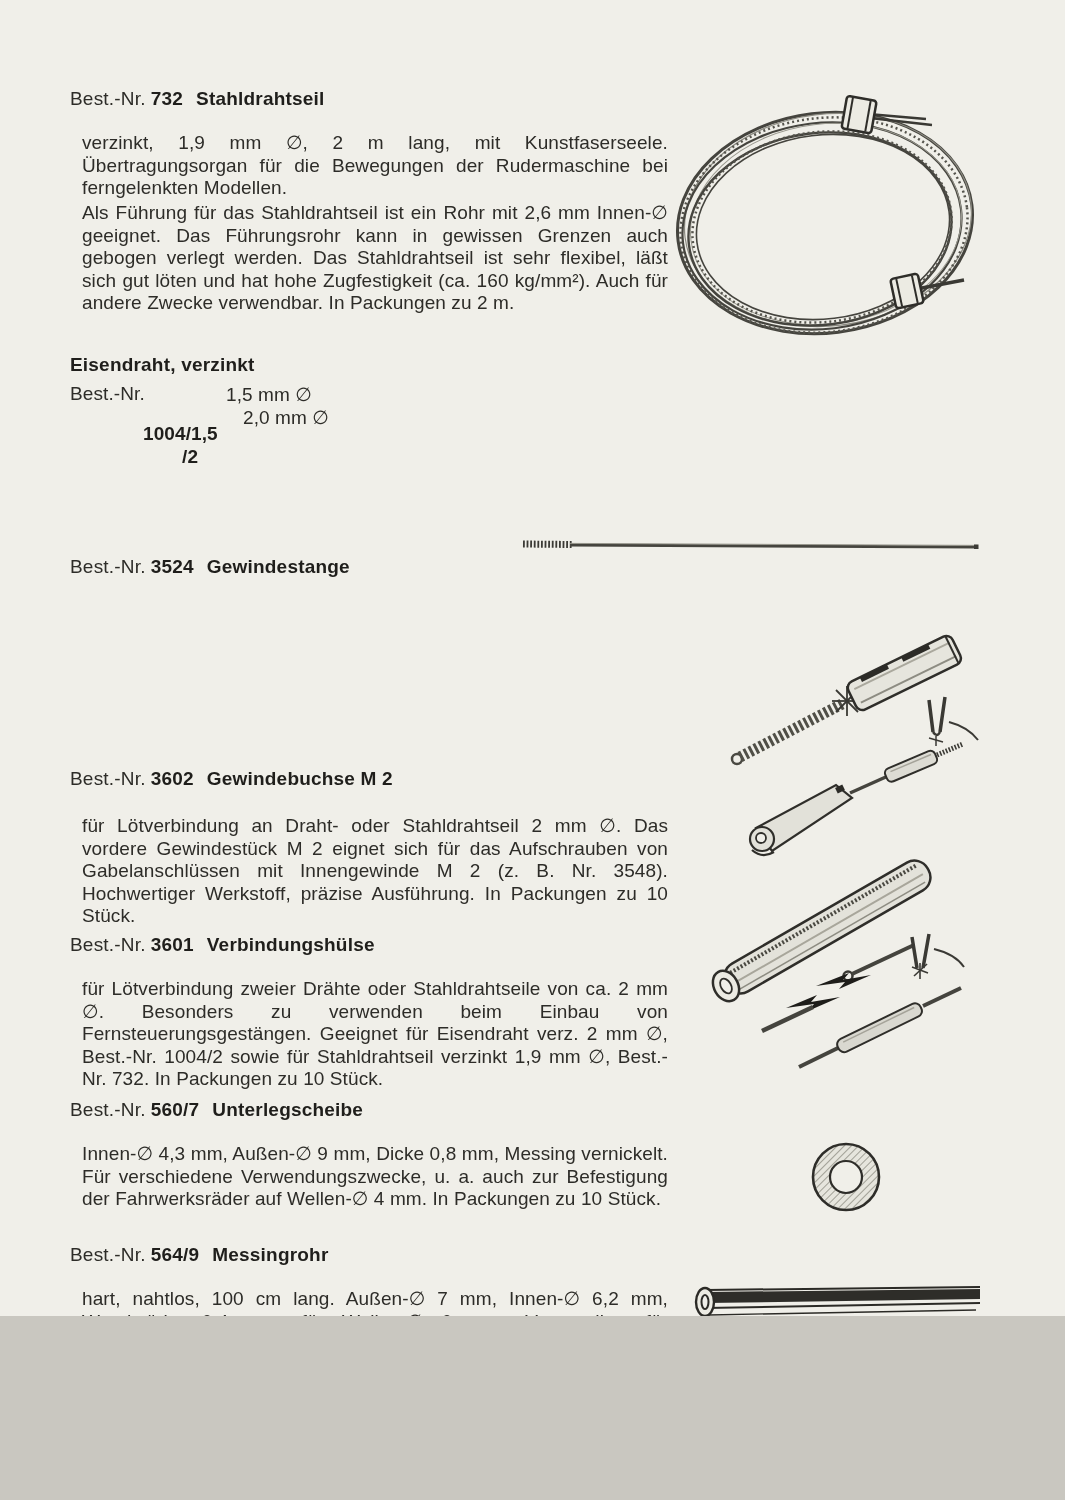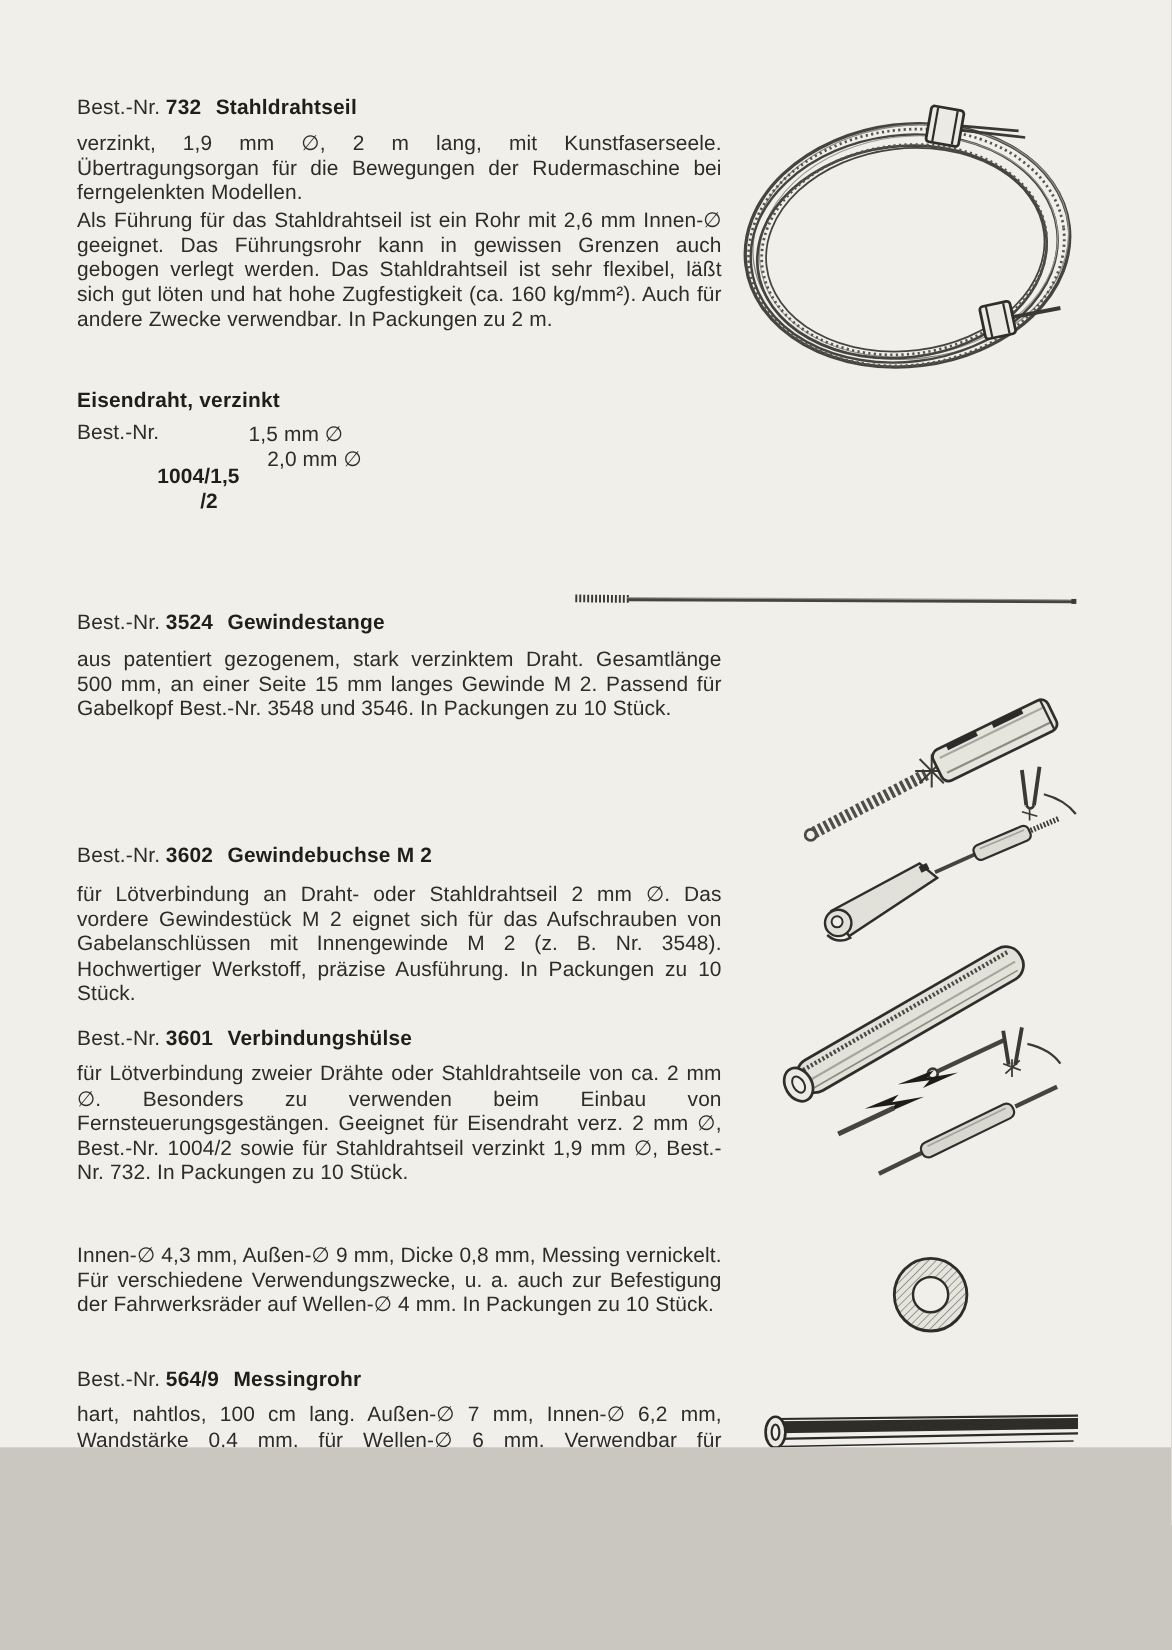--- a/index.html
+++ b/index.html
@@ -14,21 +14,21 @@
   }
   .h{
     position:absolute;left:70px;
     font-size:19px;font-weight:bold;letter-spacing:.2px;
     color:#1f1e1b;white-space:nowrap;
   }
   .h .h-prefix{font-weight:normal;color:#2d2c28;}
   .h .h-num{margin-left:5px;}
   .h .h-title{margin-left:13px;}
   .body-text{
-    position:absolute;left:70px;width:586px;margin:0;
+    position:absolute;left:70px;width:586px;margin:12px;
     font-size:19px;line-height:22.5px;letter-spacing:.1px;
     text-align:justify;color:#2d2c28;
   }
   .vtext{
     position:absolute;font-size:19px;letter-spacing:.1px;
     white-space:nowrap;color:#2d2c28;
   }
   .vbold{font-weight:bold;color:#1f1e1b;margin-top:40px;}
   .page-number{
     position:absolute;left:0;top:1380px;width:1046px;
@@ -77,21 +77,20 @@
   </div>
   <span class="vtext" style="top:383px;left:70px">Best.-Nr.</span>
   <span class="vtext vbold" style="top:383px;left:143px">1004/1,5</span>
   <span class="vtext" style="top:383px;left:226px">1,5 mm ∅</span>
   <span class="vtext vbold" style="top:406px;left:182px">/2</span>
   <span class="vtext" style="top:406px;left:243px">2,0 mm ∅</span>
 
   <div class="h" style="top:556px">
     <span class="h-prefix">Best.-Nr.</span><span class="h-num">3524</span><span class="h-title">Gewindestange</span>
   </div>
-  <p class="body-text" style="top:589px">aus patentiert gezogenem, stark verzinktem Draht. Gesamtlänge 500 mm, an einer Seite 15 mm langes Gewinde M 2. Passend für Gabelkopf Best.-Nr. 3548 und 3546. In Packungen zu 10 Stück.</p>
 
   <svg class="illus" style="left:515px;top:535px" width="470" height="20" viewBox="0 0 470 20">
     <line x1="8" y1="9" x2="58" y2="9.5" stroke="#3b3a35" stroke-width="7" stroke-dasharray="1.8 1.8"></line>
     <line x1="55" y1="10" x2="462" y2="12" stroke="#45443e" stroke-width="3"></line>
     <line x1="55" y1="8.4" x2="462" y2="10.4" stroke="#97968c" stroke-width="1"></line>
     <rect x="459" y="9.5" width="4.5" height="4.5" fill="#3b3a35"></rect>
   </svg>
 
   <div class="h" style="top:768px">
     <span class="h-prefix">Best.-Nr.</span><span class="h-num">3602</span><span class="h-title">Gewindebuchse M 2</span>
@@ -182,20 +181,23 @@
     <g>
       <line x1="99" y1="212" x2="140" y2="192" stroke="#45443e" stroke-width="4"></line>
       <g transform="rotate(-26 140 192)">
         <rect x="138" y="185" width="92" height="14" rx="6" fill="#d9d8d0" stroke="#2f2e2a" stroke-width="2"></rect>
         <line x1="145" y1="189" x2="224" y2="189" stroke="#a5a399" stroke-width="1.5"></line>
       </g>
       <line x1="223" y1="151" x2="261" y2="133" stroke="#45443e" stroke-width="4"></line>
     </g>
   </svg>
 
+  <div class="h" style="top:1099px">
+    <span class="h-prefix">Best.-Nr.</span><span class="h-num">560/7</span><span class="h-title">Unterlegscheibe</span>
+  </div>
   <p class="body-text" style="top:1131px">Innen-∅ 4,3 mm, Außen-∅ 9 mm, Dicke 0,8 mm, Messing vernickelt. Für verschiedene Verwendungszwecke, u. a. auch zur Befestigung der Fahrwerksräder auf Wellen-∅ 4 mm. In Packungen zu 10 Stück.</p>
 
   <svg class="illus" style="left:808px;top:1139px" width="76" height="76" viewBox="0 0 76 76">
     <defs>
       <pattern id="hatch" width="5" height="5" patternUnits="userSpaceOnUse" patternTransform="rotate(45)">
         <rect width="5" height="5" fill="#e6e5dd"></rect>
         <line x1="0" y1="0" x2="0" y2="5" stroke="#8f8e84" stroke-width="1.6"></line>
       </pattern>
     </defs>
     <circle cx="38" cy="38" r="33" fill="url(#hatch)" stroke="#2e2d29" stroke-width="2.6"></circle>

